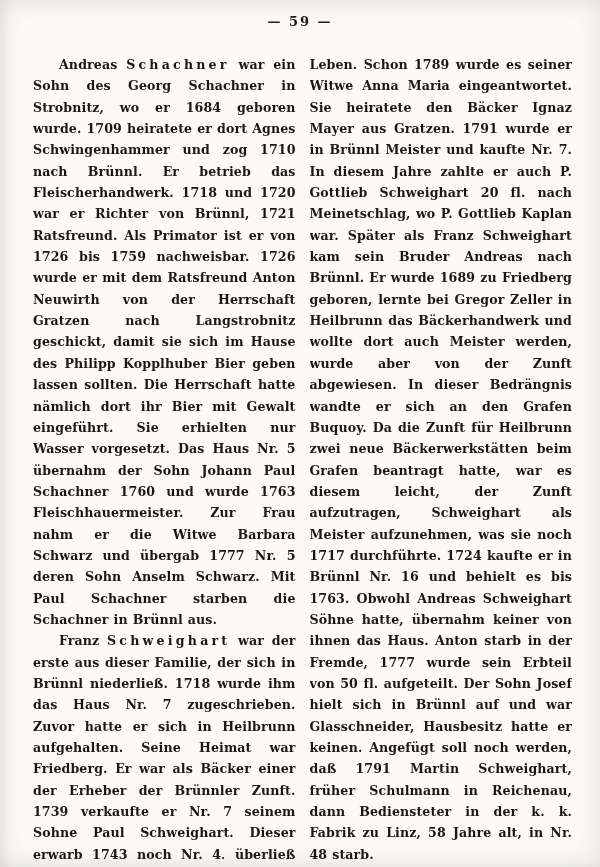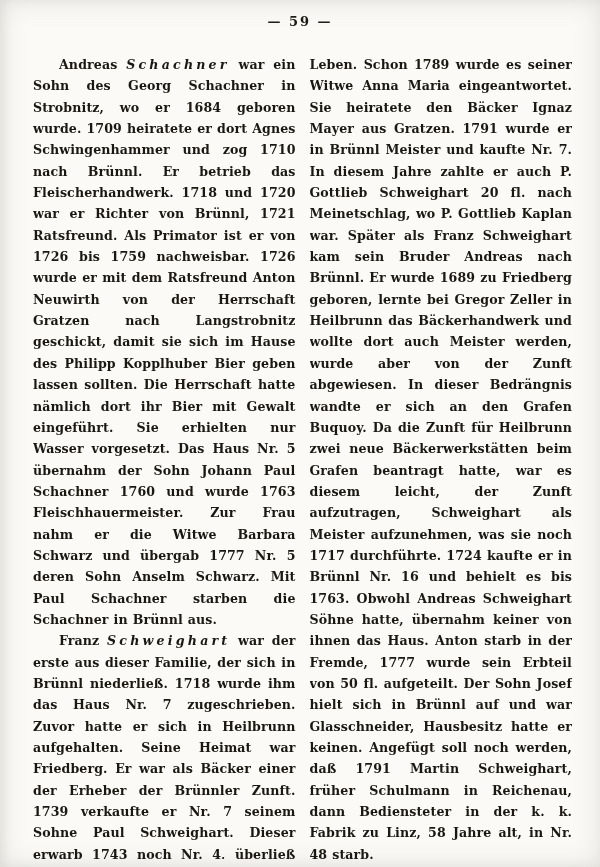--- a/index.html
+++ b/index.html
@@ -49,21 +49,21 @@
     font-weight: bold;
     line-height: 21.35px;
     text-align: justify;
     hyphens: auto;
     -webkit-hyphens: auto;
     word-spacing: 0.5px;
     letter-spacing: 0.1px;
     color: #1a1811;
   }
   .para.indent { text-indent: 26px; }
-  .spaced { letter-spacing: 3.2px; font-style: italic; }
+  .spaced { letter-spacing: 3.2px; }
 </style>
 </head>
 <body>
 
 <div class="scan-page">
   <div class="page-header">— 59 —</div>
   <div class="columns">
     <div class="col">
         <p class="para indent" lang="de"><span>Andreas </span><span class="spaced">Schachner</span><span> war ein Sohn des Georg Schachner in Strobnitz, wo er 1684 geboren wurde. 1709 heiratete er dort Agnes Schwingenhammer und zog 1710 nach Brünnl. Er betrieb das Fleischerhandwerk. 1718 und 1720 war er Richter von Brünnl, 1721 Ratsfreund. Als Primator ist er von 1726 bis 1759 nachweisbar. 1726 wurde er mit dem Ratsfreund Anton Neuwirth von der Herrschaft Gratzen nach Langstrobnitz geschickt, damit sie sich im Hause des Philipp Kopplhuber Bier geben lassen sollten. Die Herrschaft hatte nämlich dort ihr Bier mit Gewalt eingeführt. Sie erhielten nur Wasser vorgesetzt. Das Haus Nr. 5 übernahm der Sohn Johann Paul Schachner 1760 und wurde 1763 Fleischhauermeister. Zur Frau nahm er die Witwe Barbara Schwarz und übergab 1777 Nr. 5 deren Sohn Anselm Schwarz. Mit Paul Schachner starben die Schachner in Brünnl aus.</span></p>
         <p class="para indent" lang="de"><span>Franz </span><span class="spaced">Schweighart</span><span> war der erste aus dieser Familie, der sich in Brünnl niederließ. 1718 wurde ihm das Haus Nr. 7 zugeschrieben. Zuvor hatte er sich in Heilbrunn aufgehalten. Seine Heimat war Friedberg. Er war als Bäcker einer der Erheber der Brünnler Zunft. 1739 verkaufte er Nr. 7 seinem Sohne Paul Schweighart. Dieser erwarb 1743 noch Nr. 4, überließ dieses Haus 1765 seinem Sohne Ignaz. Ein anderer Sohn, Gottlieb, geboren 1754, studierte Theologie und wurde in Prag 1788 ordiniert. 1763 war er als Bäckerlehrling aufgenommen und freigesprochen worden. Paul Schweighart errichtete 1788 sein Testament. In ihm vermachte er seinem Sohne Ignaz Nr. 7, doch sollte er Nr. 4 verkaufen. Die Schwiegersöhne Josef Radler und Johann Gebhart bekamen Grundstücke. P. Gottlieb Schweighart wurde mit 40 fl. und einem halben Stück klarer Leinwand bedacht. Ignaz Schweighart blieb nach der Übernahme des Hauses Nr. 7 nicht mehr lange am</span></p>

